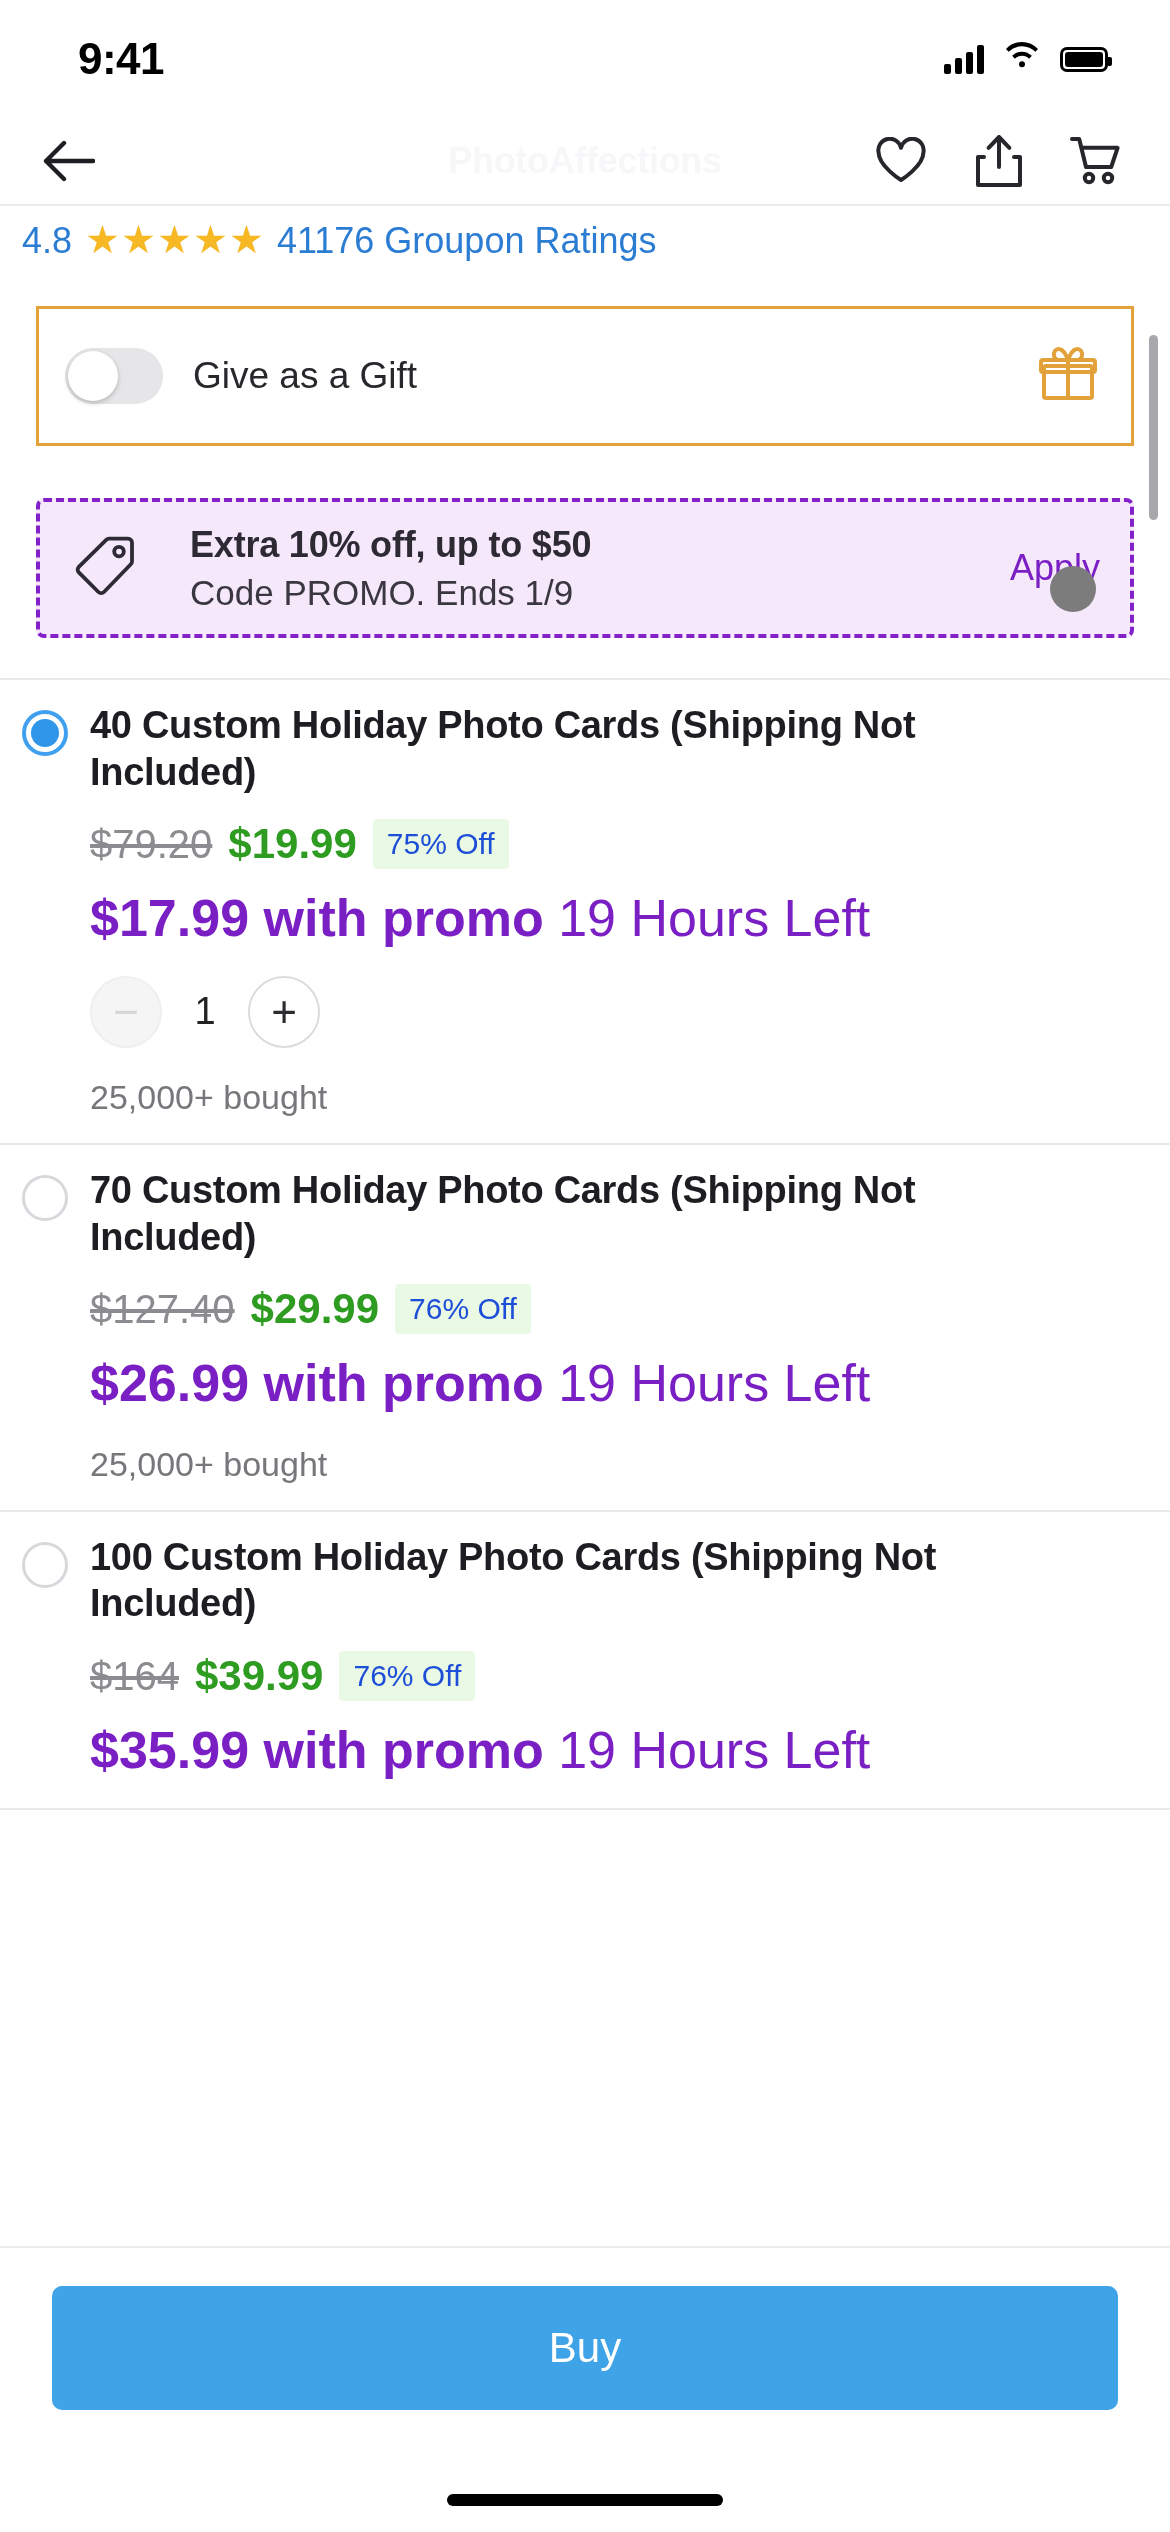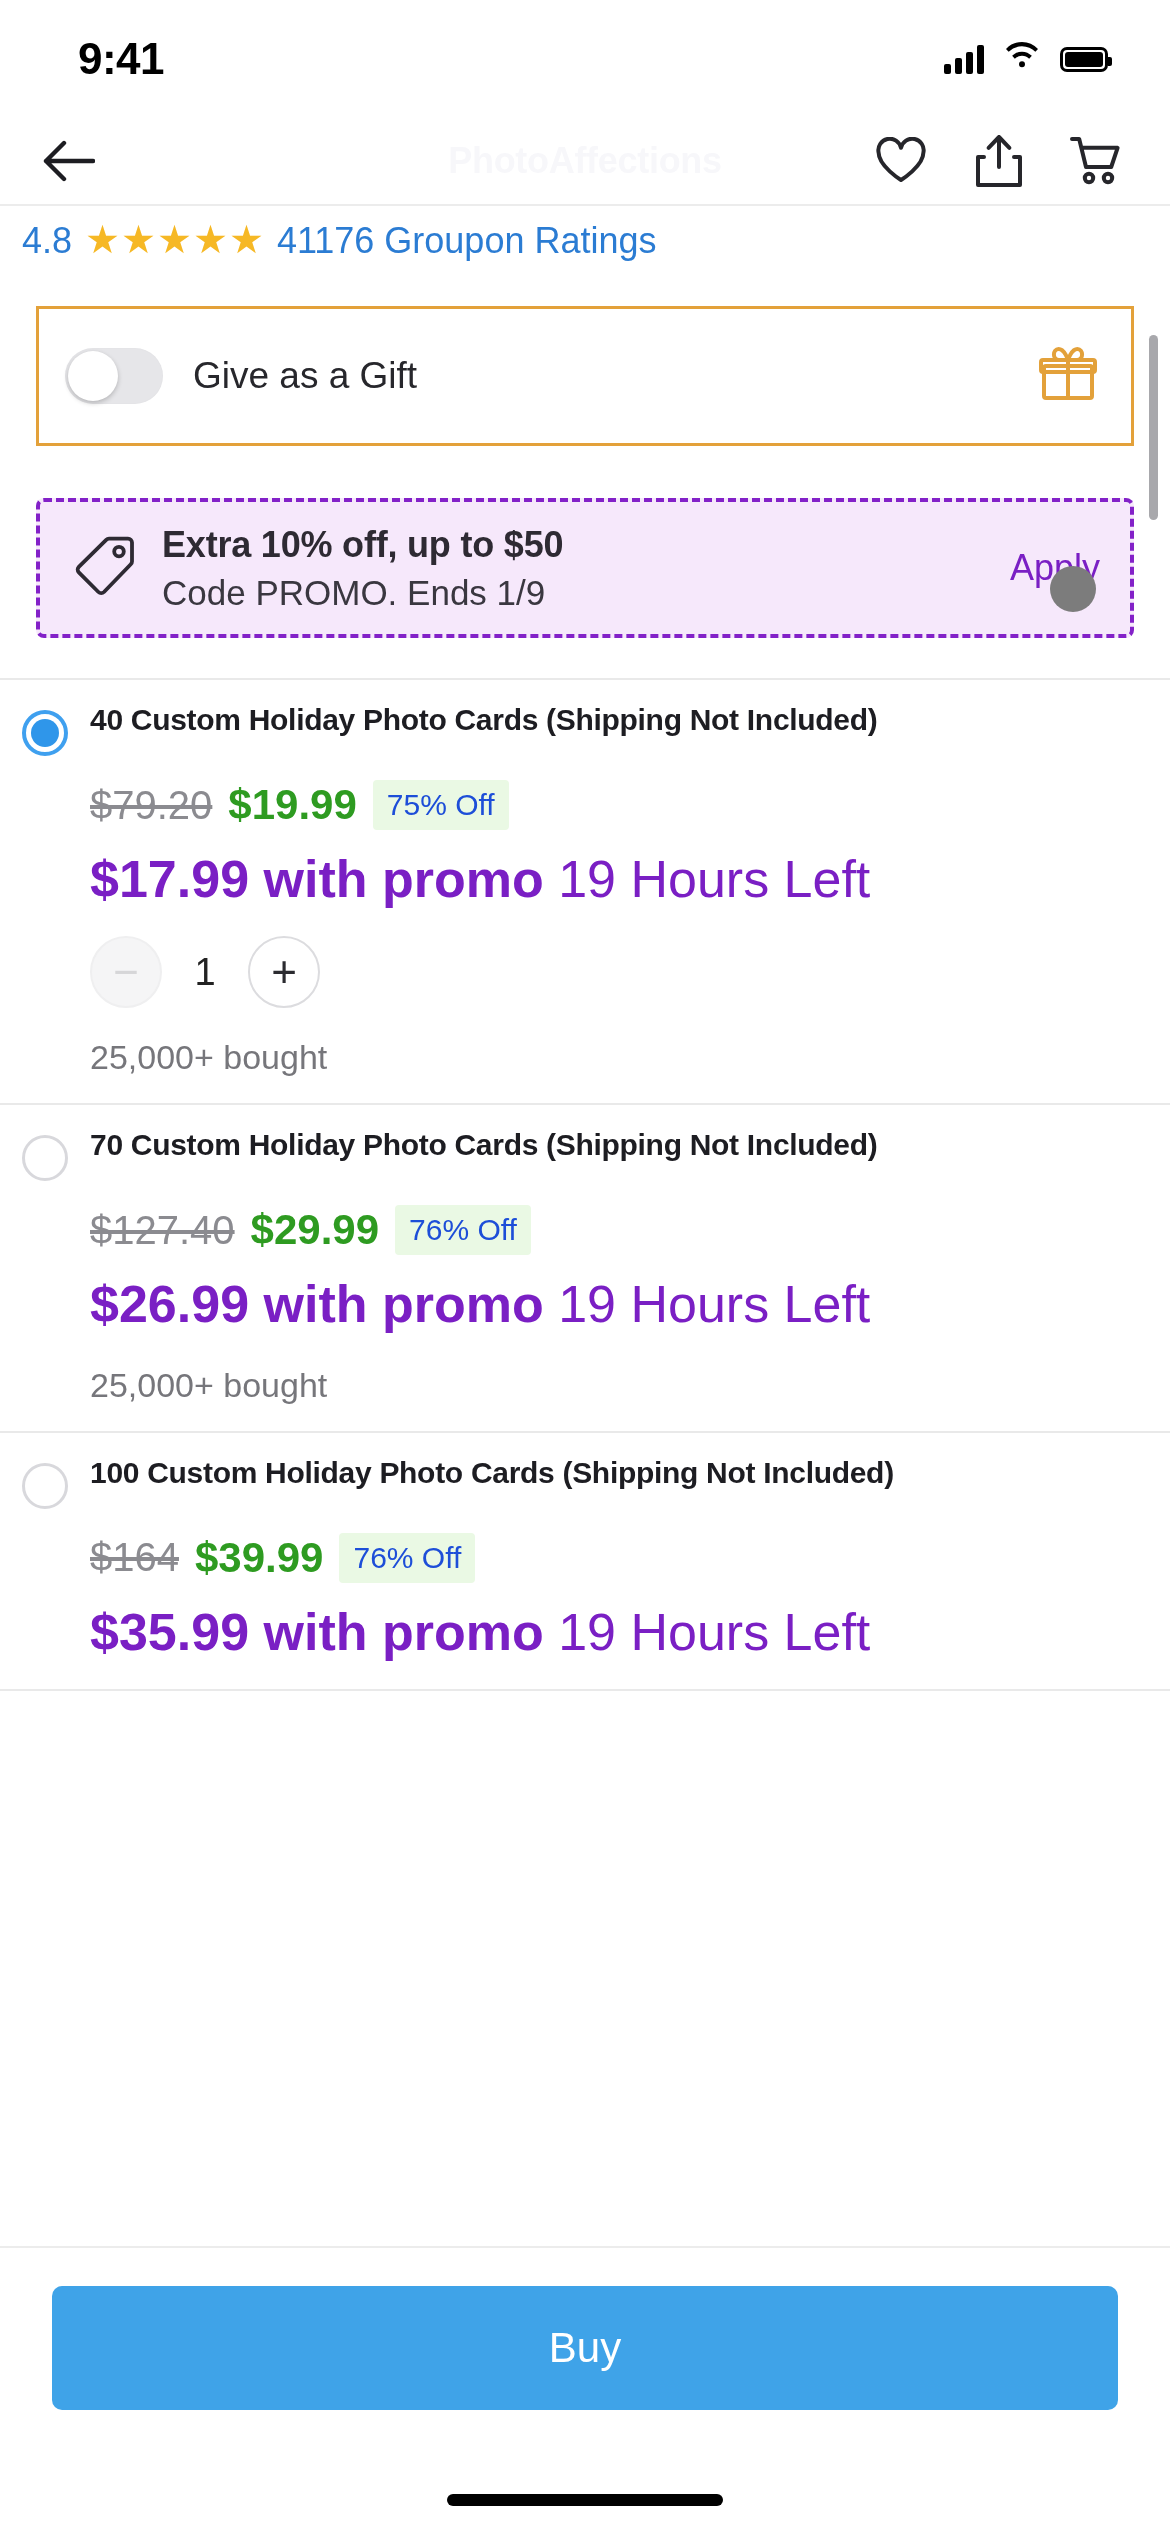--- a/index.html
+++ b/index.html
@@ -105,20 +105,21 @@
   
   .promo {
     margin:52px 36px 0 36px;
     background:#f6e8fb;
     border:4px dashed #8321c8;
     border-radius:8px;
     min-height:140px;
     display:flex; align-items:center;
     padding:14px 30px 14px 34px;
     position:relative;
+    gap:28px;
   }
   .promo-tag { flex:none; margin-right:26px; }
   .promo-text { flex:1; }
   .promo-title { font-size:36px; font-weight:bold; color:#2e2a33; letter-spacing:-0.2px; }
   .promo-sub { font-size:35px; color:#3a3740; margin-top:7px; }
   .promo-apply {
     font-size:36px; color:#7a1fc4; font-weight:normal;
     white-space:nowrap; margin-left:20px;
   }
   .cursor-dot {
@@ -145,21 +146,21 @@
     border:4px solid #3fa0ef;
     position:relative;
     background:#fff;
   }
   .radio.sel::after {
     content:""; position:absolute;
     left:5px; top:5px; right:5px; bottom:5px;
     border-radius:50%; background:#2f96ea;
   }
   .opt-title {
-    font-size:30px; font-weight:bold; line-height:1.23;
+    font-size:38px; font-weight:bold; line-height:1.23;
     color:#1d1d22; letter-spacing:-0.3px; max-width:900px;
   }
   .price-row {
     display:flex; align-items:center; gap:16px;
     margin:24px 0 0 68px;
   }
   .price-old {
     font-size:40px; color:#8b8b90; text-decoration:line-through;
   }
   .price-new { font-size:42px; font-weight:bold; color:#2e9b21; }

